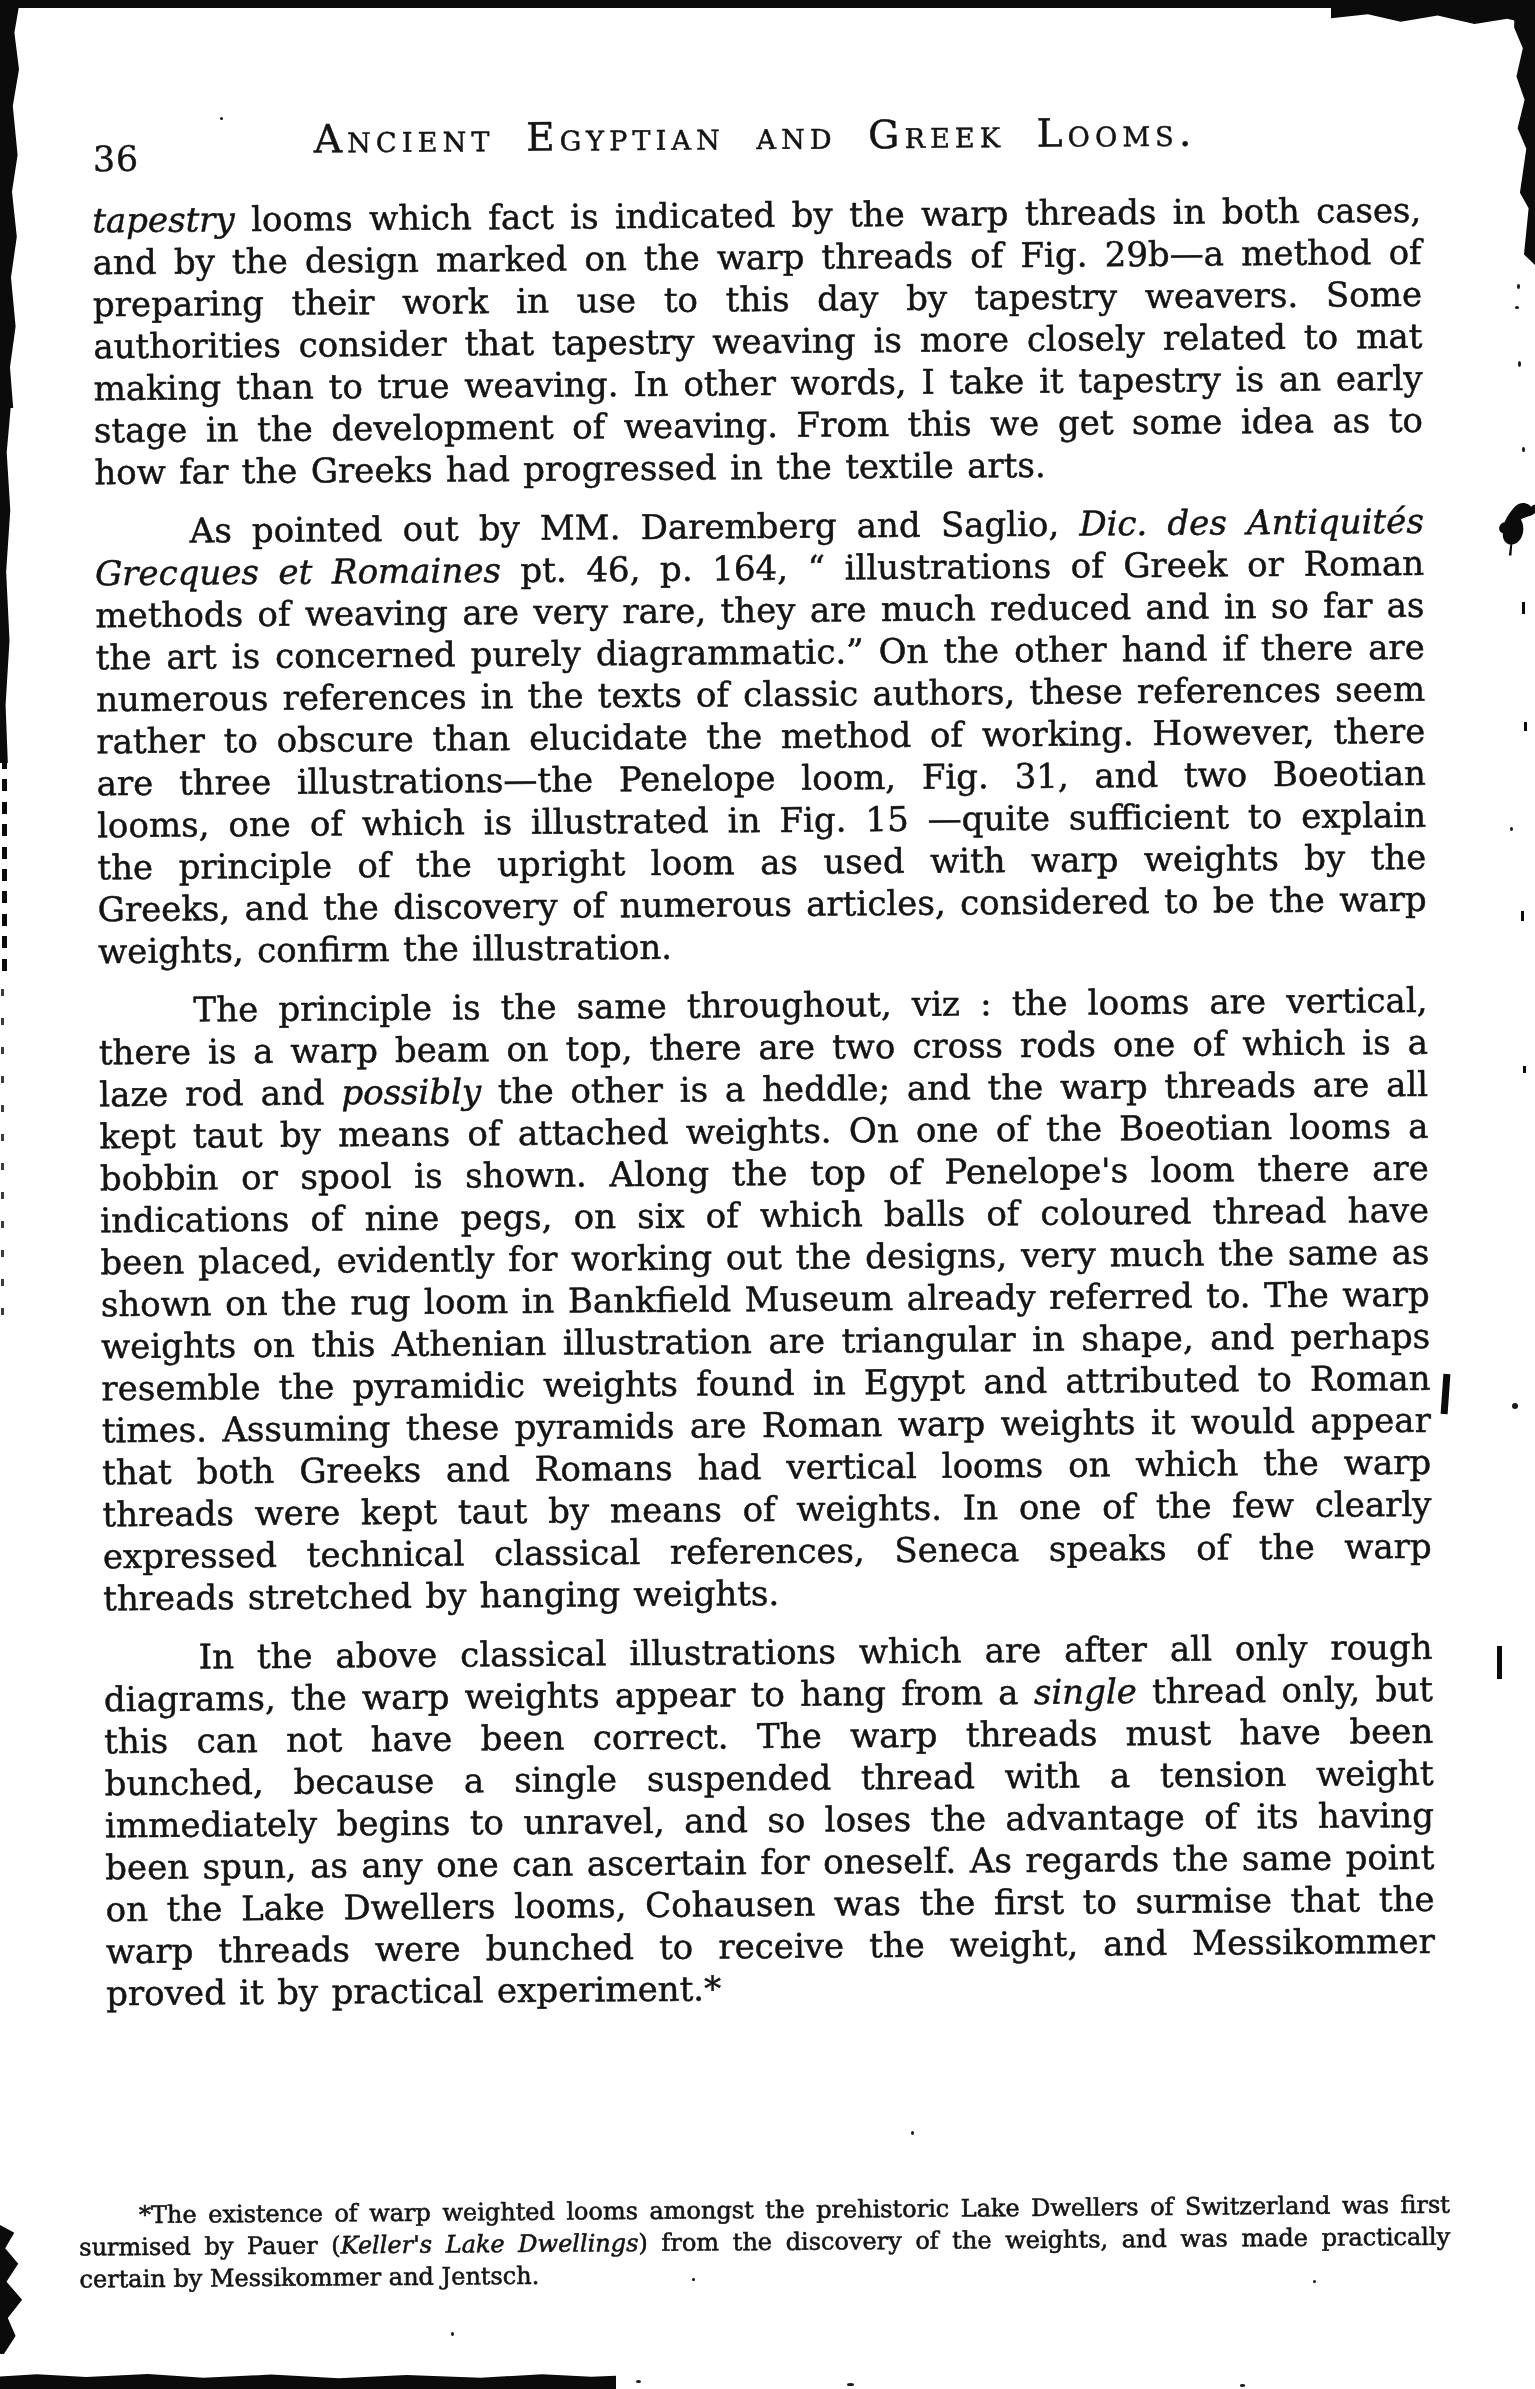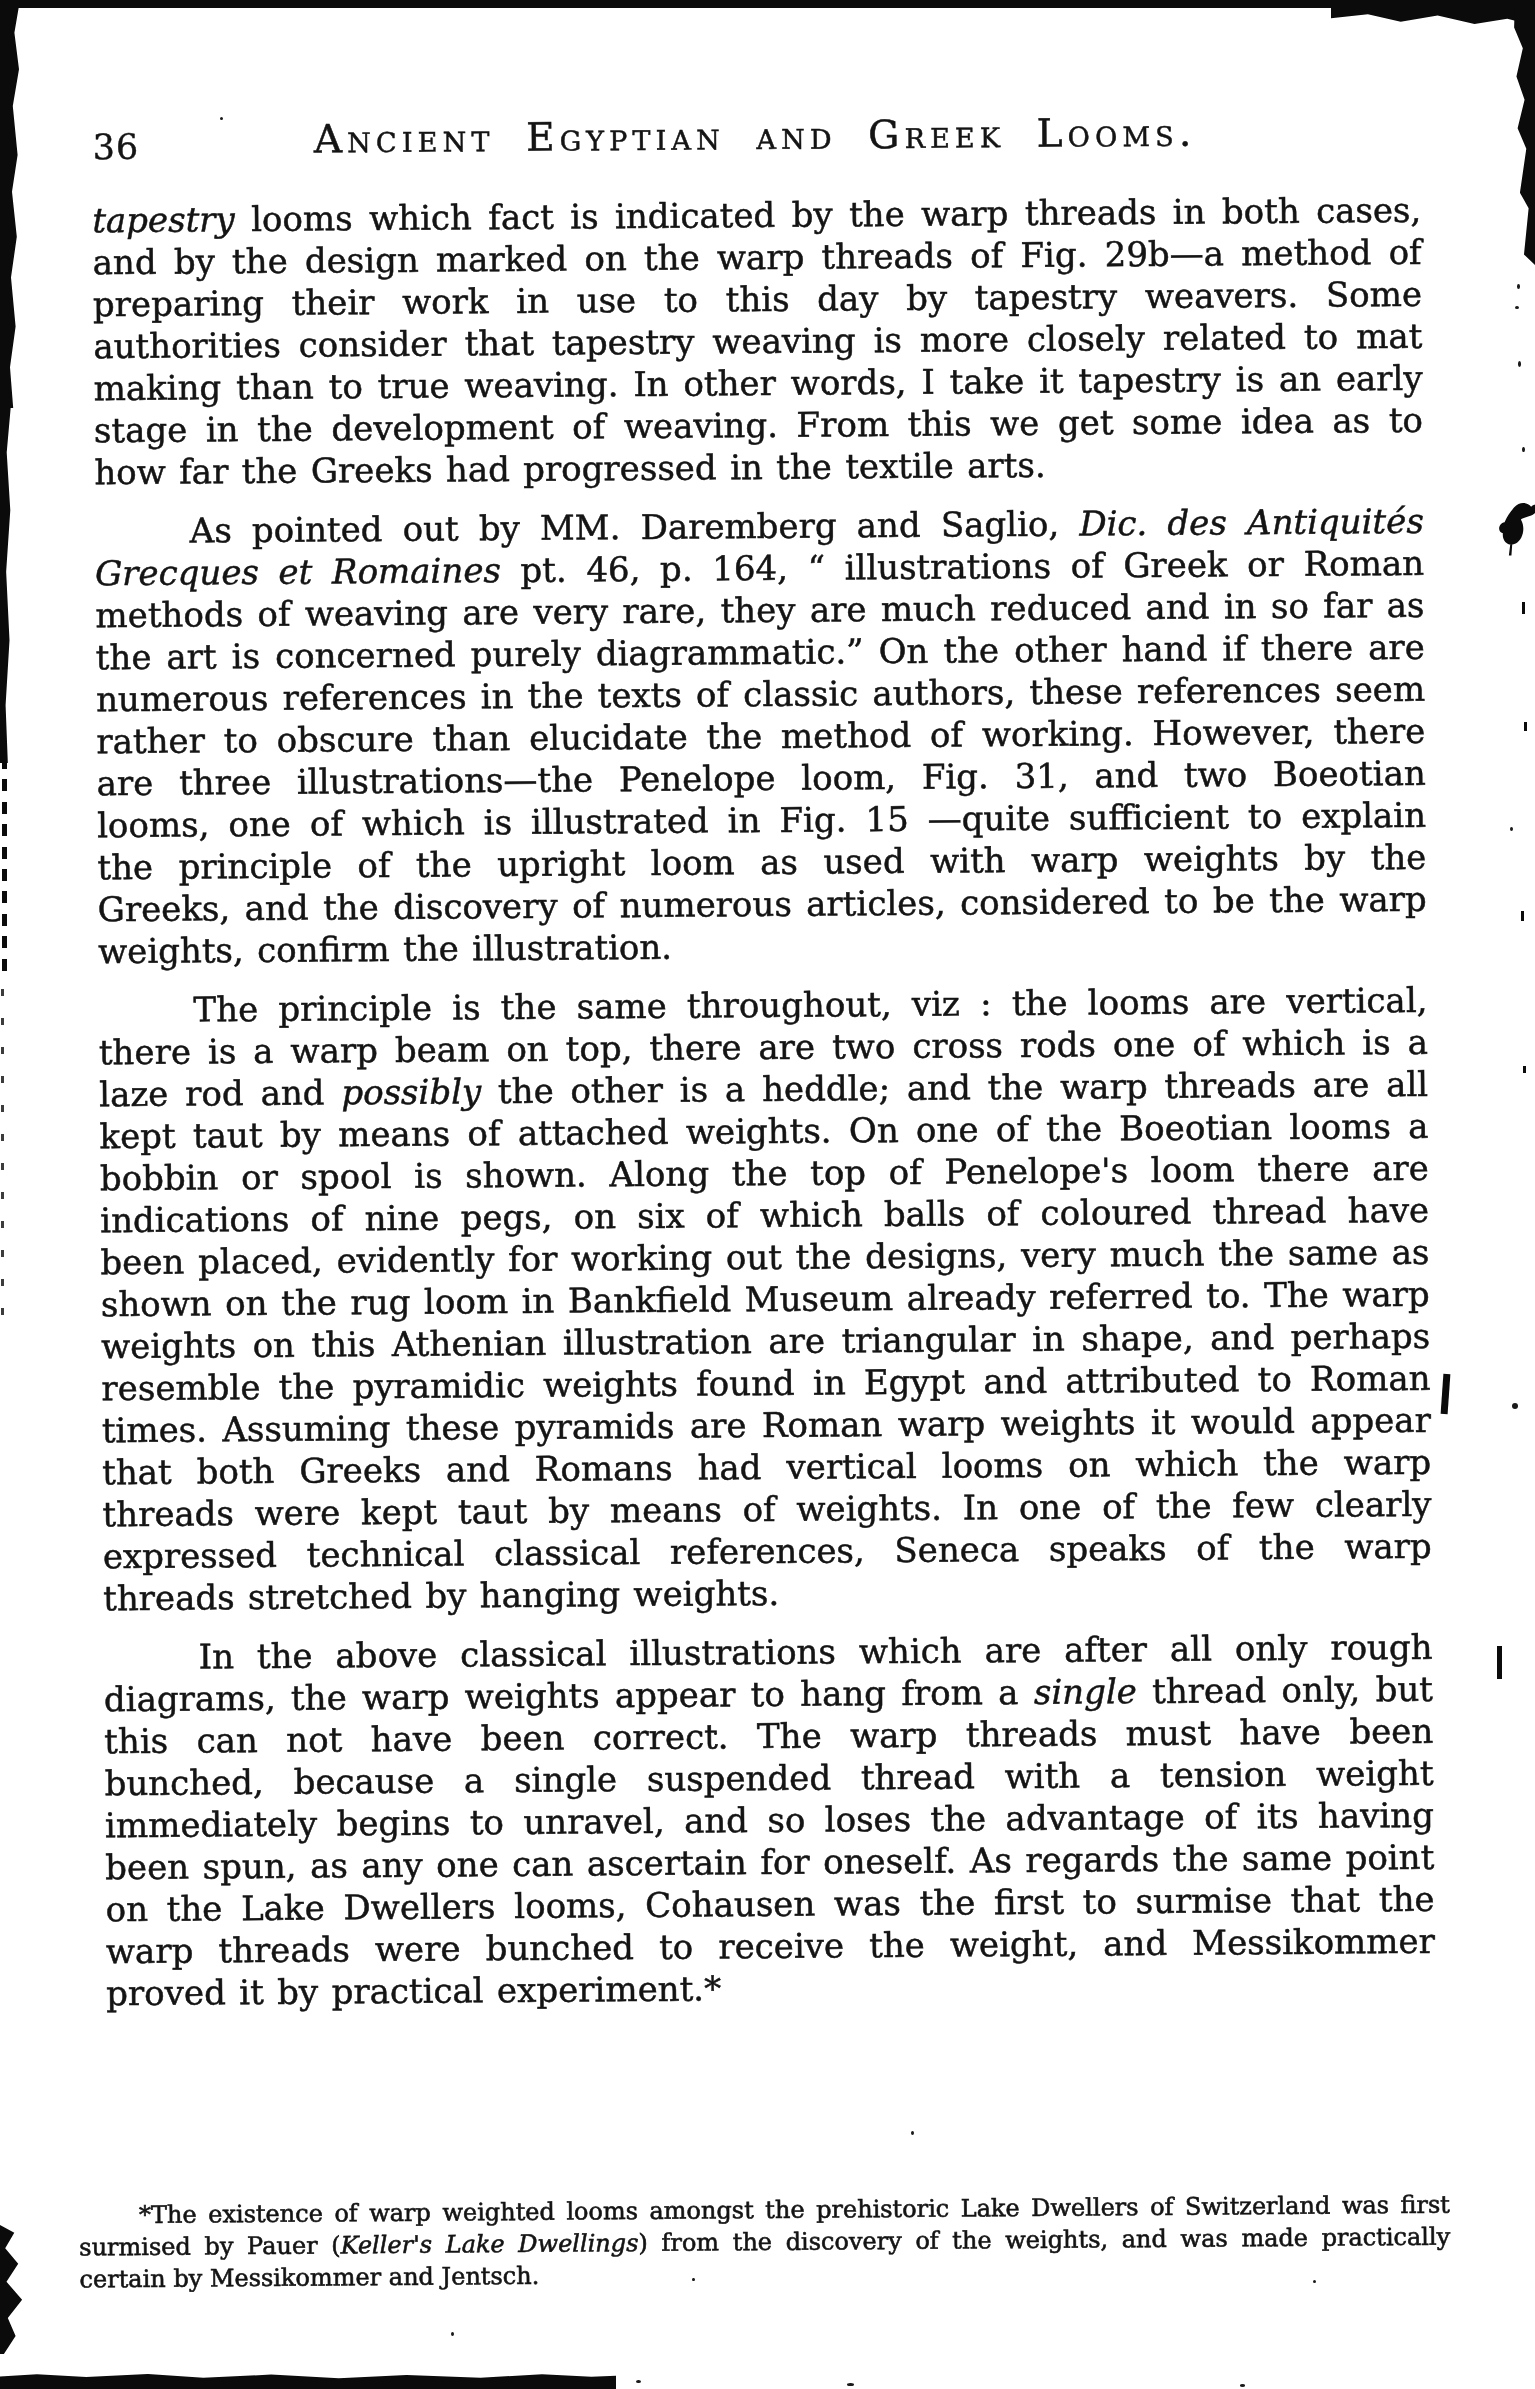--- a/index.html
+++ b/index.html
@@ -12,21 +12,21 @@
     color: #141414;
   }
   .page-inner {
     position: absolute; inset: 0;
     transform: rotate(-0.45deg);
     transform-origin: 50% 50%;
   }
   
   .header { position: absolute; top: 113px; left: 101px; right: 110px; height: 52px; }
   .page-num {
-    position: absolute; left: 0; top: 9px;
+    position: absolute; left: 0; top: 21px;
     font-size: 35px; letter-spacing: 0.9px;
     -webkit-text-stroke: 0.4px #141414;
   }
   .running-title {
     position: absolute; left: 52px; right: 52px; top: 0;
     text-align: center;
     font-variant: small-caps;
     font-size: 39px;
     letter-spacing: 5.2px;
     word-spacing: 13.8px;

